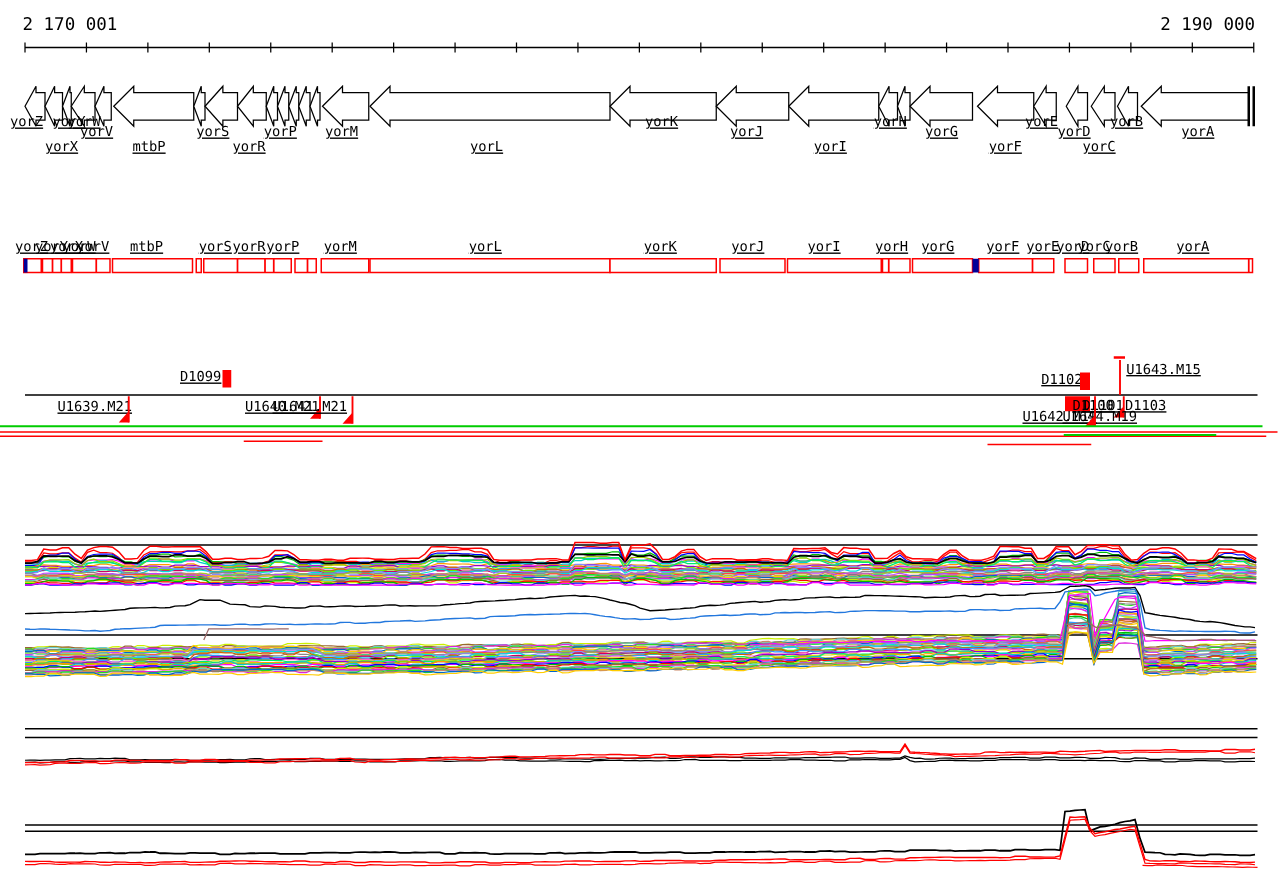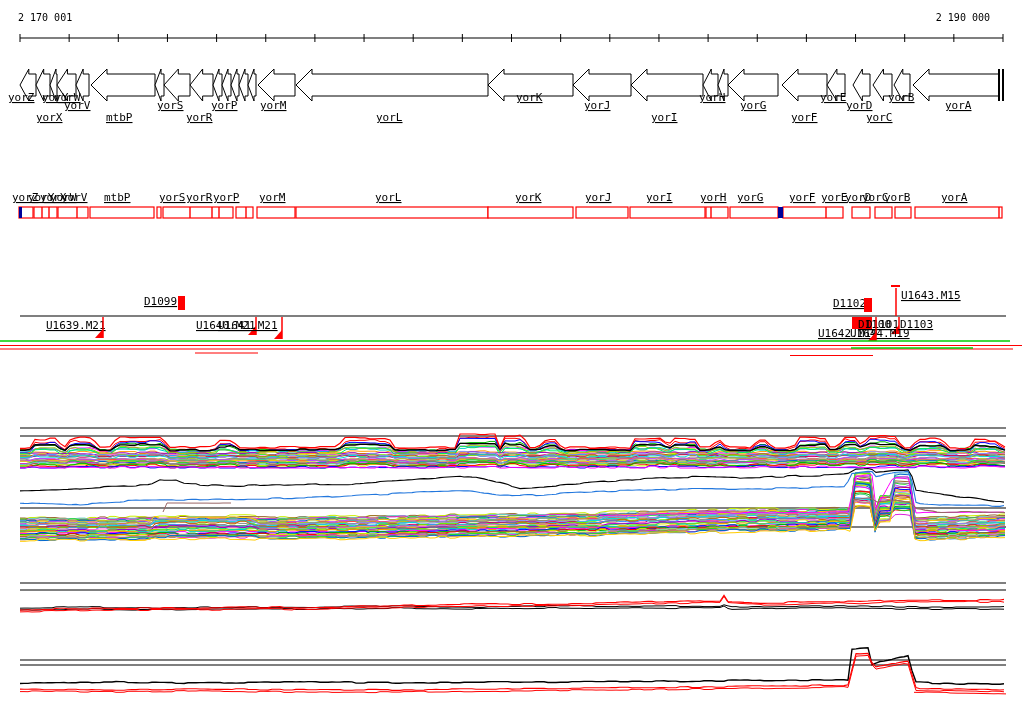--- a/index.html
+++ b/index.html
@@ -1,20 +1,20 @@
 <!DOCTYPE html>
 <html><head>
 <meta charset="utf-8">
 <style>
   html,body{margin:0;padding:0;background:#ffffff;}
   #screen{position:relative;width:1024px;height:714px;background:#ffffff;overflow:hidden;
           font-family:"DejaVu Sans Mono","Liberation Mono",monospace;}
-  .coord-label{position:absolute;top:12px;font-size:10px;color:#000;white-space:pre;}
+  .coord-label{position:absolute;top:12px;font-size:14px;color:#000;white-space:pre;}
   .coord-left{left:18px;}
-  .coord-right{right:34px;text-align:right;}
+  .coord-right{right:20px;text-align:right;}
   svg text{font-family:"DejaVu Sans Mono","Liberation Mono",monospace;font-size:11px;fill:#000;}
 </style>
 </head>
 <body>
 
 <div id="screen">
   <div class="coord-label coord-left">2 170 001</div>
   <div class="coord-label coord-right">2 190 000</div>
   <svg id="cv" width="1024" height="714" viewBox="0 0 1024 714">
       <g>

